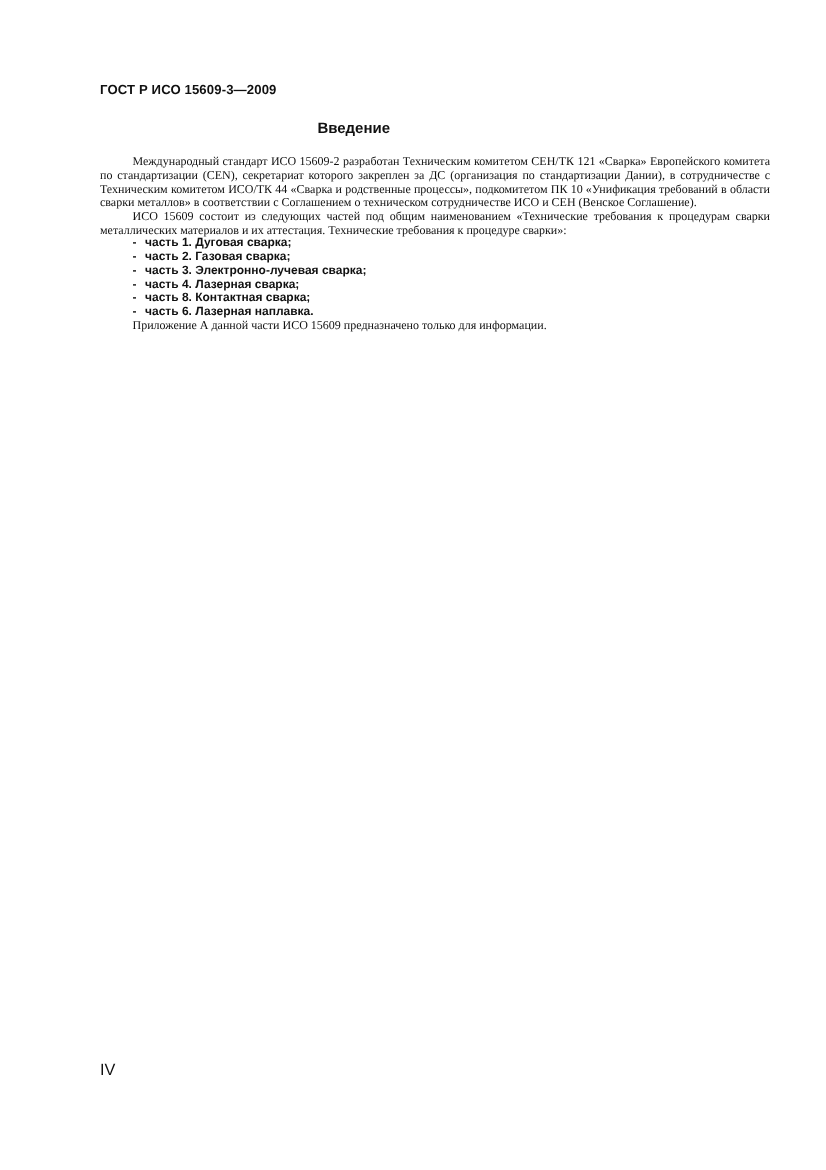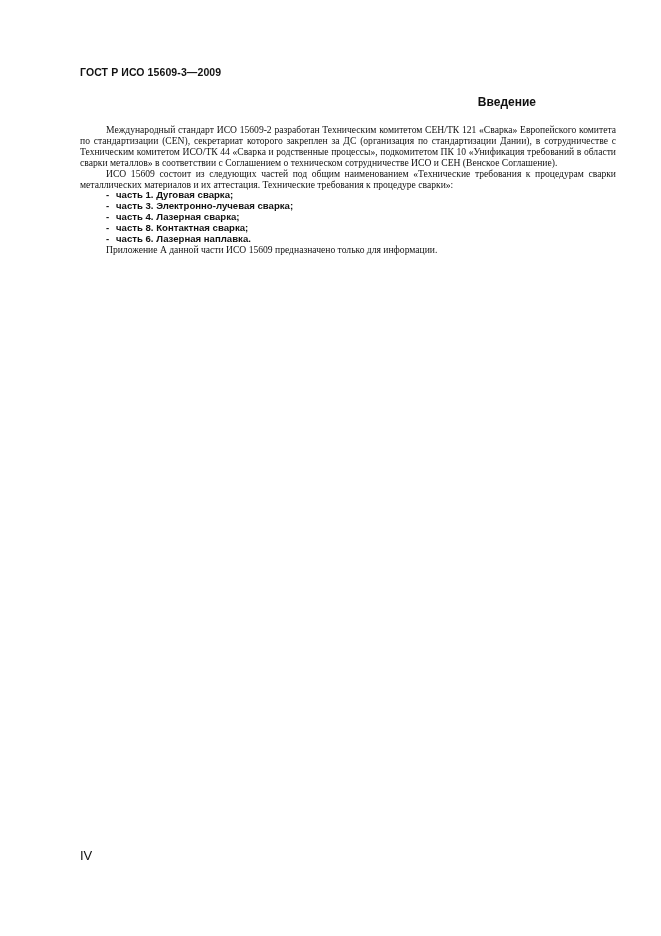--- a/index.html
+++ b/index.html
@@ -21,21 +21,21 @@
       top: 66px;
       font-size: 10.5px;
       font-weight: bold;
       letter-spacing: 0.1px;
     }
     .section-title {
       position: absolute;
       left: 0;
       width: 536px;
       top: 95px;
-      text-align: right;
+      text-align: center;
       font-size: 12px;
       font-weight: bold;
       padding-left: 30px;
       box-sizing: border-box;
     }
     .body-text {
       position: absolute;
       left: 80px;
       top: 125px;
       width: 536px;
@@ -73,20 +73,21 @@
 
 <div class="doc-header">ГОСТ Р ИСО 15609-3—2009</div>
 
 <div class="section-title">Введение</div>
 
 <div class="body-text">
   <p class="para">Международный стандарт ИСО 15609-2 разработан Техническим комитетом СЕН/ТК 121 «Сварка» Европейского комитета по стандартизации (CEN), секретариат которого закреплен за ДС (организация по стандартизации Дании), в сотрудничестве с Техническим комитетом ИСО/ТК 44 «Сварка и родственные процессы», подкомитетом ПК 10 «Унификация требований в области сварки металлов» в соответствии с Соглашением о техническом сотрудничестве ИСО и СЕН (Венское Соглашение).</p>
   <p class="para">ИСО 15609 состоит из следующих частей под общим наименованием «Технические требования к процедурам сварки металлических материалов и их аттестация. Технические требования к процедуре сварки»:</p>
   <ul class="list">
     <li class="list-item"><span class="dash">-</span><span>часть 1. Дуговая сварка;</span></li>
+    <li class="list-item"><span class="dash">-</span><span>часть 2. Газовая сварка;</span></li>
     <li class="list-item"><span class="dash">-</span><span>часть 3. Электронно-лучевая сварка;</span></li>
     <li class="list-item"><span class="dash">-</span><span>часть 4. Лазерная сварка;</span></li>
     <li class="list-item"><span class="dash">-</span><span>часть 8. Контактная сварка;</span></li>
     <li class="list-item"><span class="dash">-</span><span>часть 6. Лазерная наплавка.</span></li>
   </ul>
   <p class="para">Приложение А данной части ИСО 15609 предназначено только для информации.</p>
 </div>
 
 <div class="page-number">IV</div>
 

